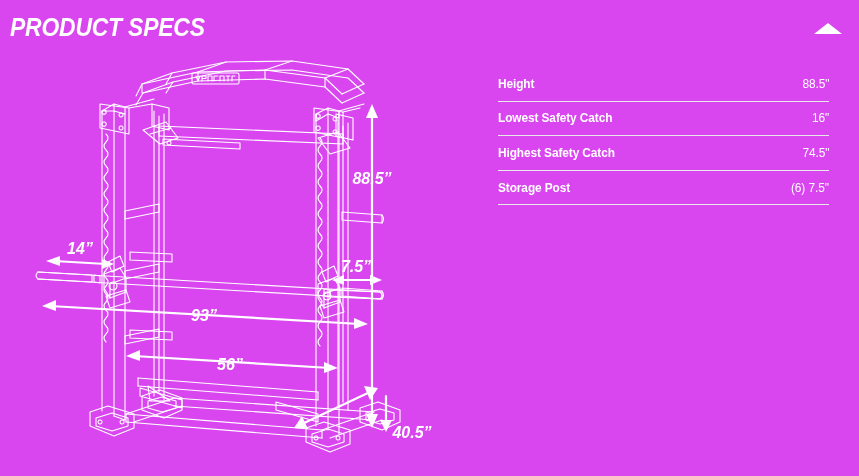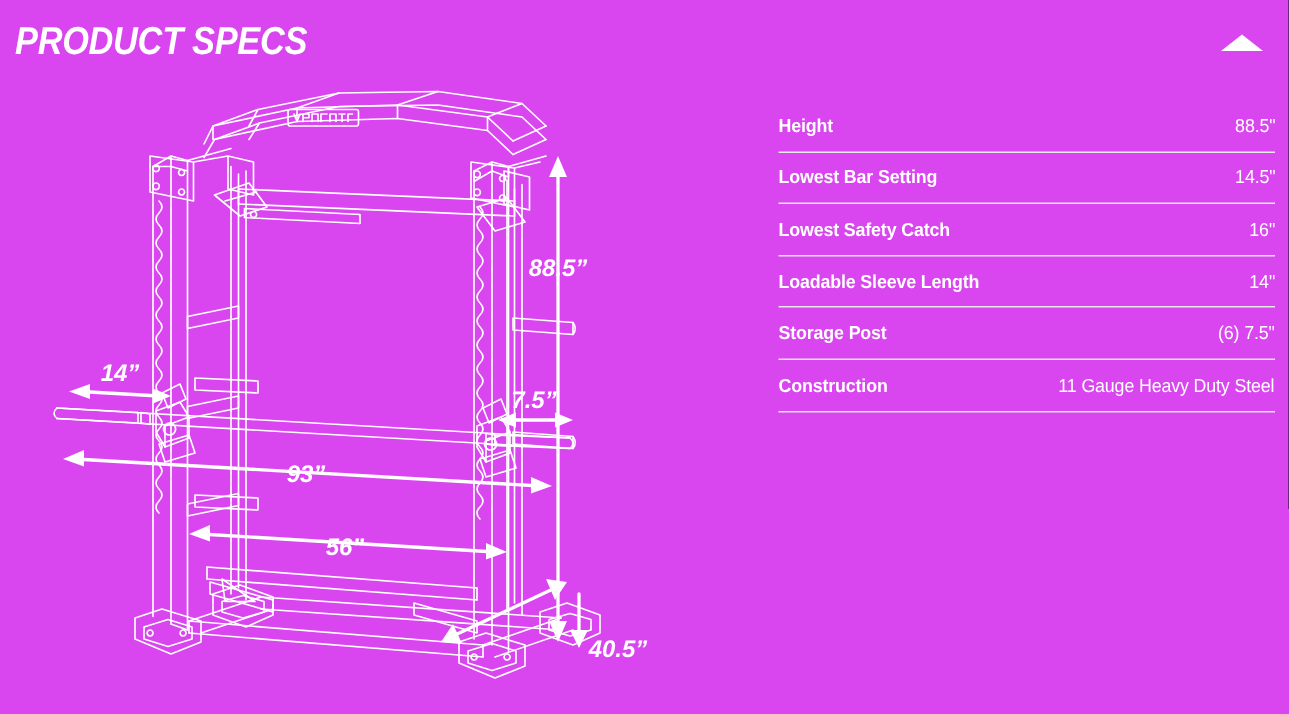--- a/index.html
+++ b/index.html
@@ -57,21 +57,21 @@
     left: 30px;
     top: 56px;
     width: 460px;
     height: 410px;
   }
   #illustration svg { display: block; }
 
   
   #spec-table {
     position: absolute;
-    left: 519px;
+    left: 498px;
     top: 67px;
     width: 331px;
   }
   .spec-row {
     position: relative;
     height: 33.6px;
     display: flex;
     align-items: center;
     justify-content: space-between;
     border-bottom: 1px solid #e8e8e8;
@@ -279,34 +279,26 @@
       </g>
     </svg>
   </div>
 
   <div id="spec-table">
       <div class="spec-row">
         <span class="spec-label">Height</span>
         <span class="spec-value">88.5"</span>
       </div>
       <div class="spec-row">
-        <span class="spec-label">Lowest Bar Setting</span>
-        <span class="spec-value">14.5"</span>
-      </div>
-      <div class="spec-row">
         <span class="spec-label">Lowest Safety Catch</span>
         <span class="spec-value">16"</span>
       </div>
       <div class="spec-row">
-        <span class="spec-label">Loadable Sleeve Length</span>
-        <span class="spec-value">14"</span>
+        <span class="spec-label">Highest Safety Catch</span>
+        <span class="spec-value">74.5"</span>
       </div>
       <div class="spec-row">
         <span class="spec-label">Storage Post</span>
         <span class="spec-value">(6) 7.5"</span>
       </div>
-      <div class="spec-row">
-        <span class="spec-label">Construction</span>
-        <span class="spec-value">11 Gauge Heavy Duty Steel</span>
-      </div>
     </div>
 
 </div>
 
 </body></html>

